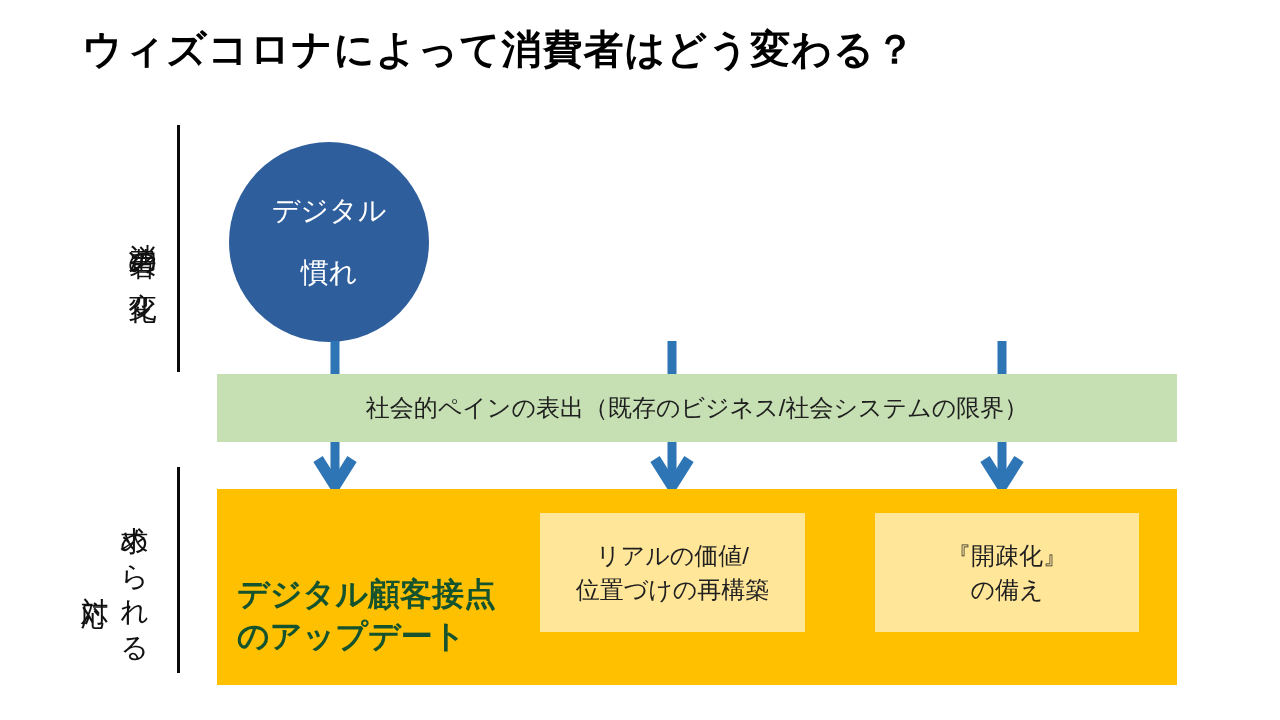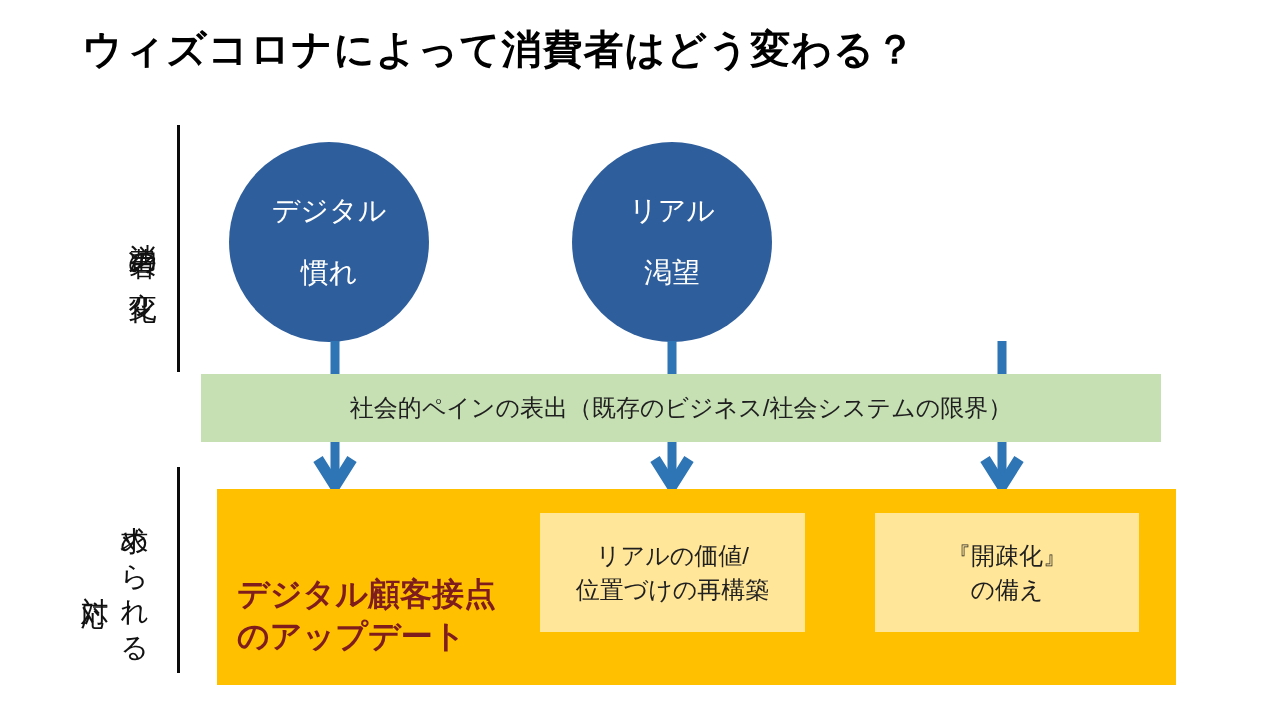--- a/index.html
+++ b/index.html
@@ -1,18 +1,18 @@
 <!DOCTYPE html>
 <html><head>
 <meta charset="utf-8">
 <style>
   html,body{margin:0;padding:0;background:#ffffff;}
   .slide{
     position:relative;width:1176px;height:720px;background:#ffffff;overflow:hidden;
-    font-family:"Liberation Sans","DejaVu Sans",sans-serif;color:#000;
+    font-family:"Liberation Sans","DejaVu Sans",sans-serif;color:#000;padding-left:44px;
   }
   .title{
     position:absolute;left:82px;top:22px;font-size:40px;font-weight:bold;
     letter-spacing:1px;color:#000000;white-space:nowrap;
   }
   .vline{position:absolute;left:177px;width:2.5px;background:#0a0a0a;}
   .vline.top{top:125px;height:247px;}
   .vline.bottom{top:467px;height:206px;}
   .vlabel{
     position:absolute;writing-mode:vertical-rl;text-orientation:upright;
@@ -27,29 +27,29 @@
     text-align:center;font-size:28px;line-height:62px;white-space:pre-line;
   }
   .circle.c1{left:229px;}
   .circle.c2{left:572px;}
   .circle.c3{left:902px;}
   .arrow{position:absolute;top:341px;width:44px;height:148px;z-index:1;}
   .arrow.a1{left:313px;}
   .arrow.a2{left:650px;}
   .arrow.a3{left:980px;}
   .band{
-    position:absolute;left:201px;top:374px;width:960px;height:68px;background:#C6E0B4;
+    position:absolute;left:217px;top:374px;width:960px;height:68px;background:#C6E0B4;
     display:flex;align-items:center;justify-content:center;font-size:24px;color:#1f1f1f;
     z-index:2;
   }
   .orange-box{
     position:absolute;left:217px;top:489px;width:960px;height:196px;background:#FFC000;z-index:2;
   }
   .main-label{
-    position:absolute;left:20px;top:84px;font-size:32px;font-weight:bold;color:#7f1d1d;
+    position:absolute;left:20px;top:84px;font-size:32px;font-weight:bold;color:#14532d;
     line-height:42px;white-space:pre-line;
   }
   .sub-box{
     position:absolute;top:24px;height:119px;background:#FFE699;
     display:flex;align-items:center;justify-content:center;text-align:center;
     font-size:24px;line-height:34px;color:#1f1f1f;white-space:pre-line;
   }
   .sub-box.s1{left:323px;width:265px;}
   .sub-box.s2{left:658px;width:264px;}
 </style>
@@ -62,22 +62,20 @@
 
   <div class="vlabel top">消費者の変化</div>
   <div class="vline top"></div>
 
   <div class="vlabel bottom">求められる
 対応</div>
   <div class="vline bottom"></div>
 
   <div class="circle c1">デジタル
 慣れ</div>
-  <div class="circle c2">リアル
-渇望</div>
 
   <span class="arrow a1">
     <svg width="44" height="148" viewBox="0 0 44 148" xmlns="http://www.w3.org/2000/svg">
       <line x1="22" y1="0" x2="22" y2="136" stroke="#2E75B6" stroke-width="9"></line>
       <polyline points="5,118 22,145 39,118" fill="none" stroke="#2E75B6" stroke-width="11" stroke-linejoin="miter"></polyline>
     </svg>
   </span>
   <span class="arrow a2">
     <svg width="44" height="148" viewBox="0 0 44 148" xmlns="http://www.w3.org/2000/svg">
       <line x1="22" y1="0" x2="22" y2="136" stroke="#2E75B6" stroke-width="9"></line>

